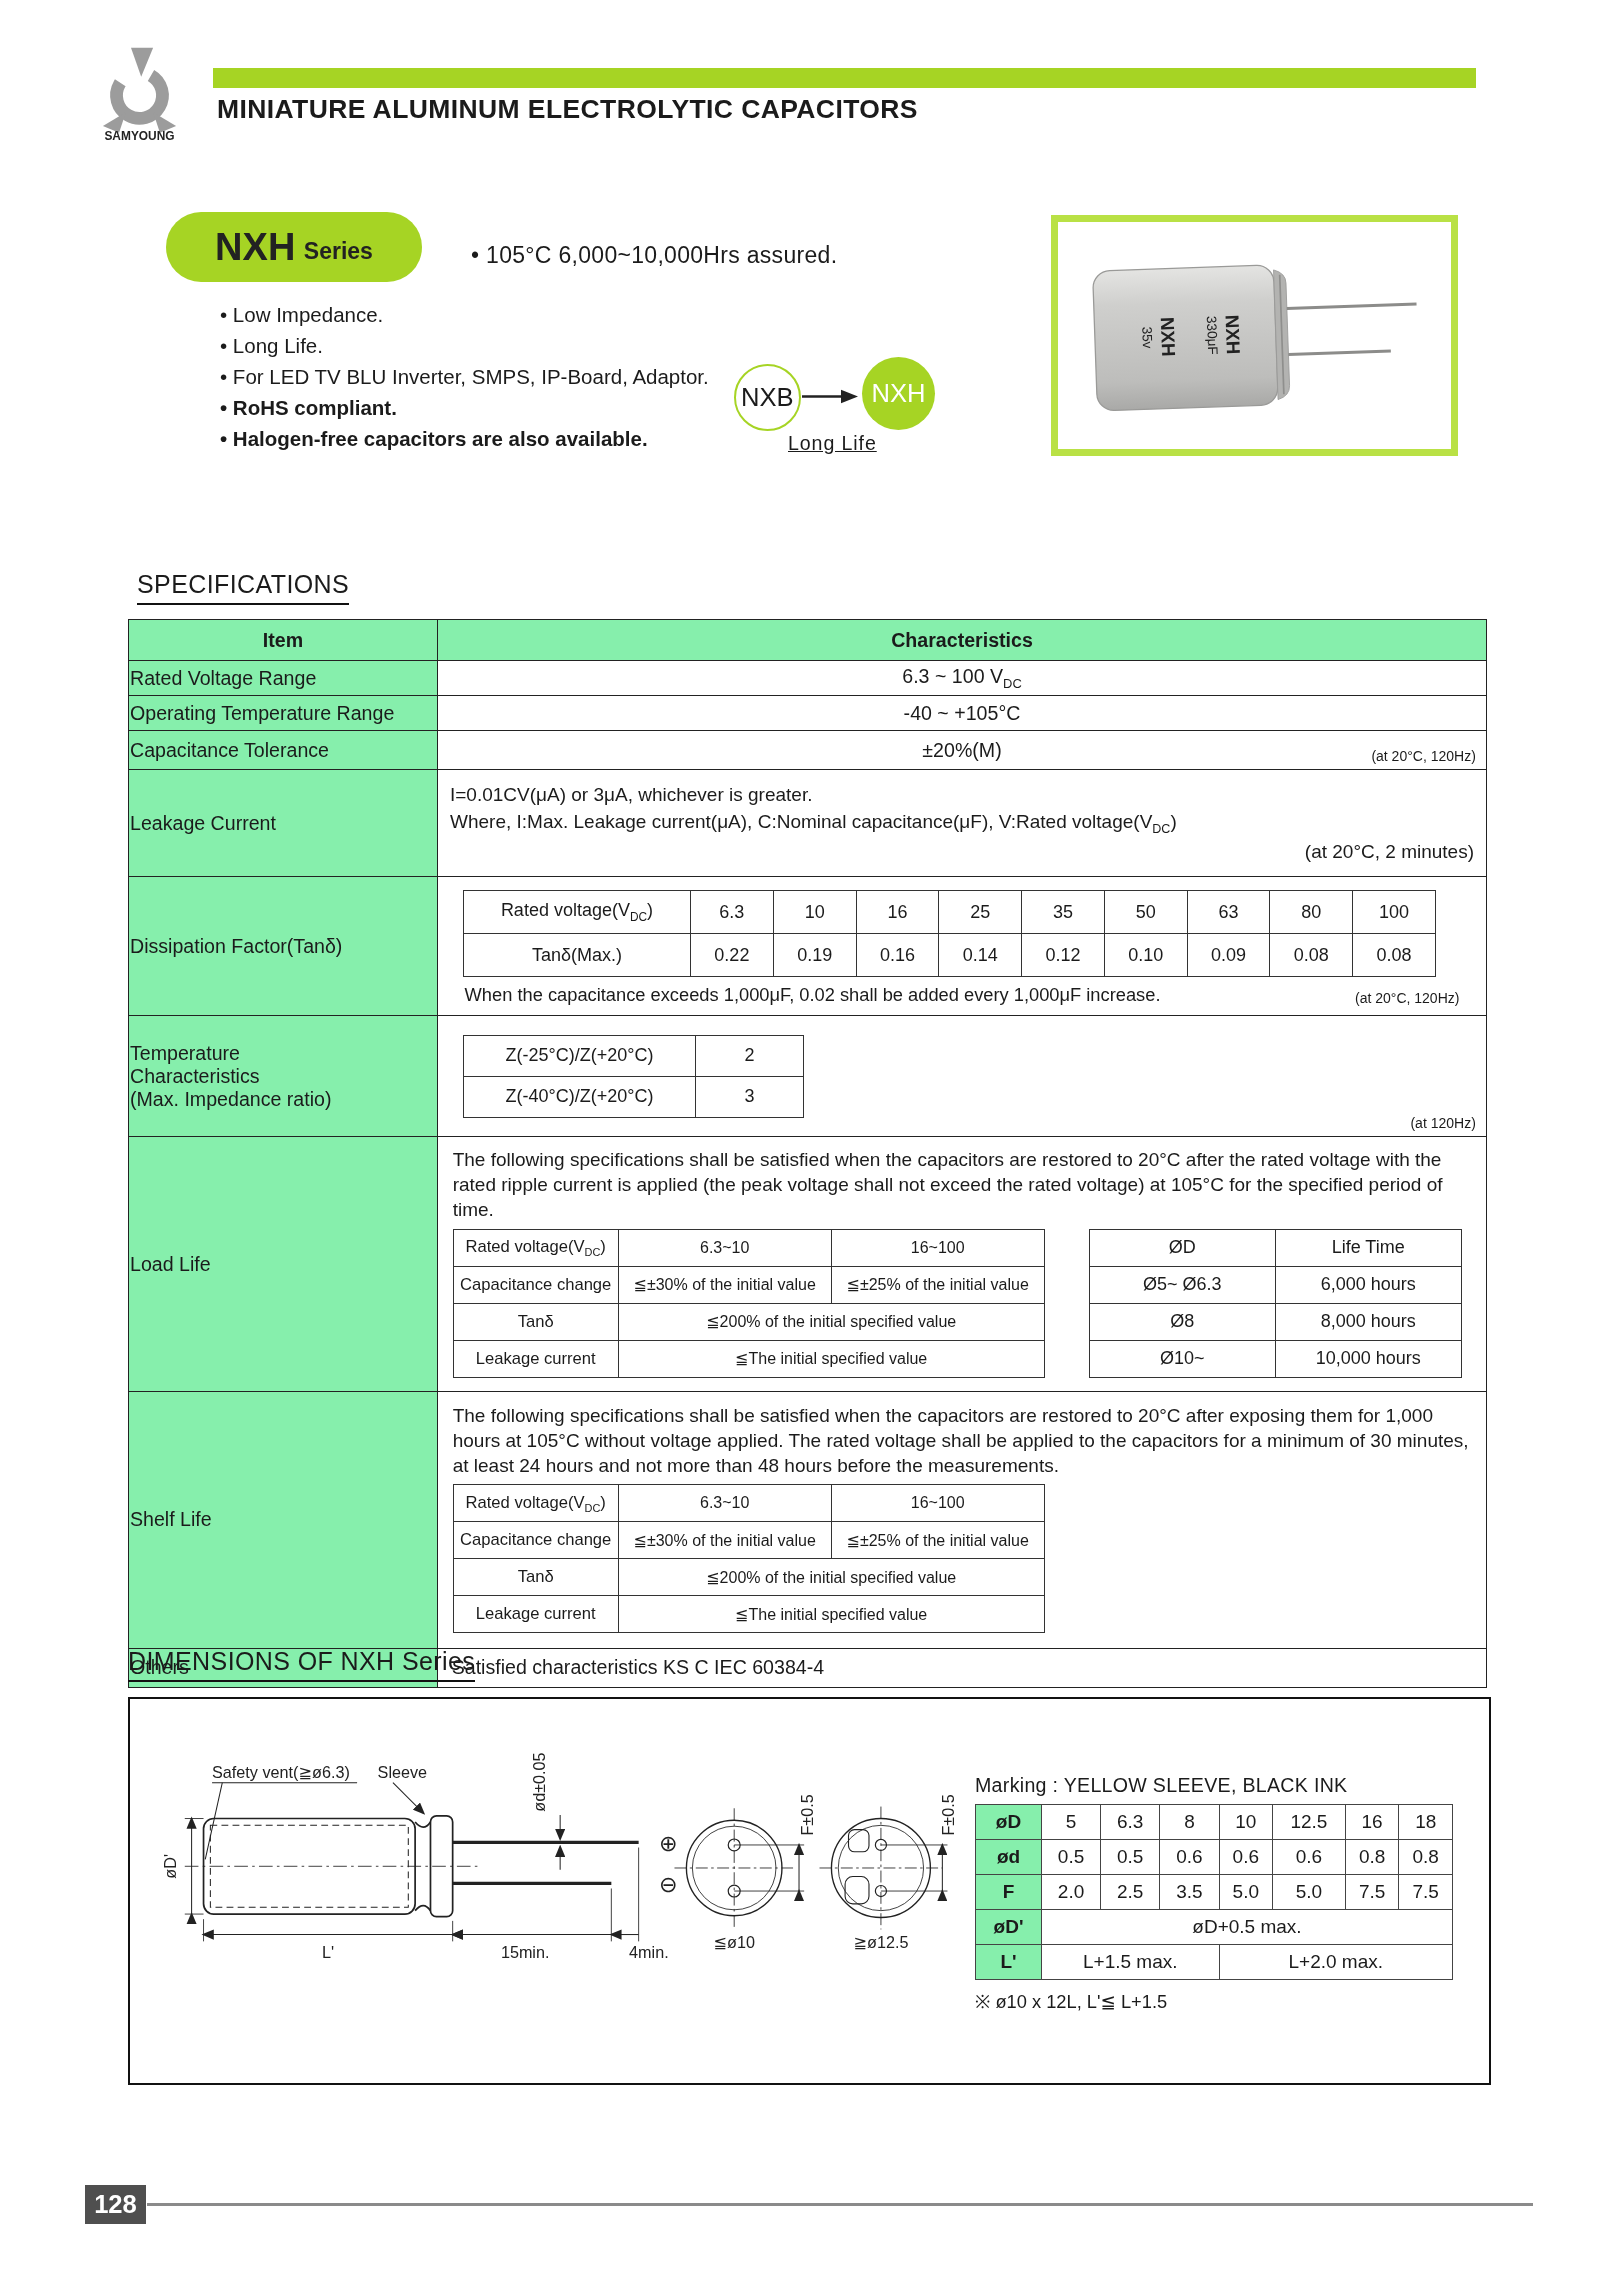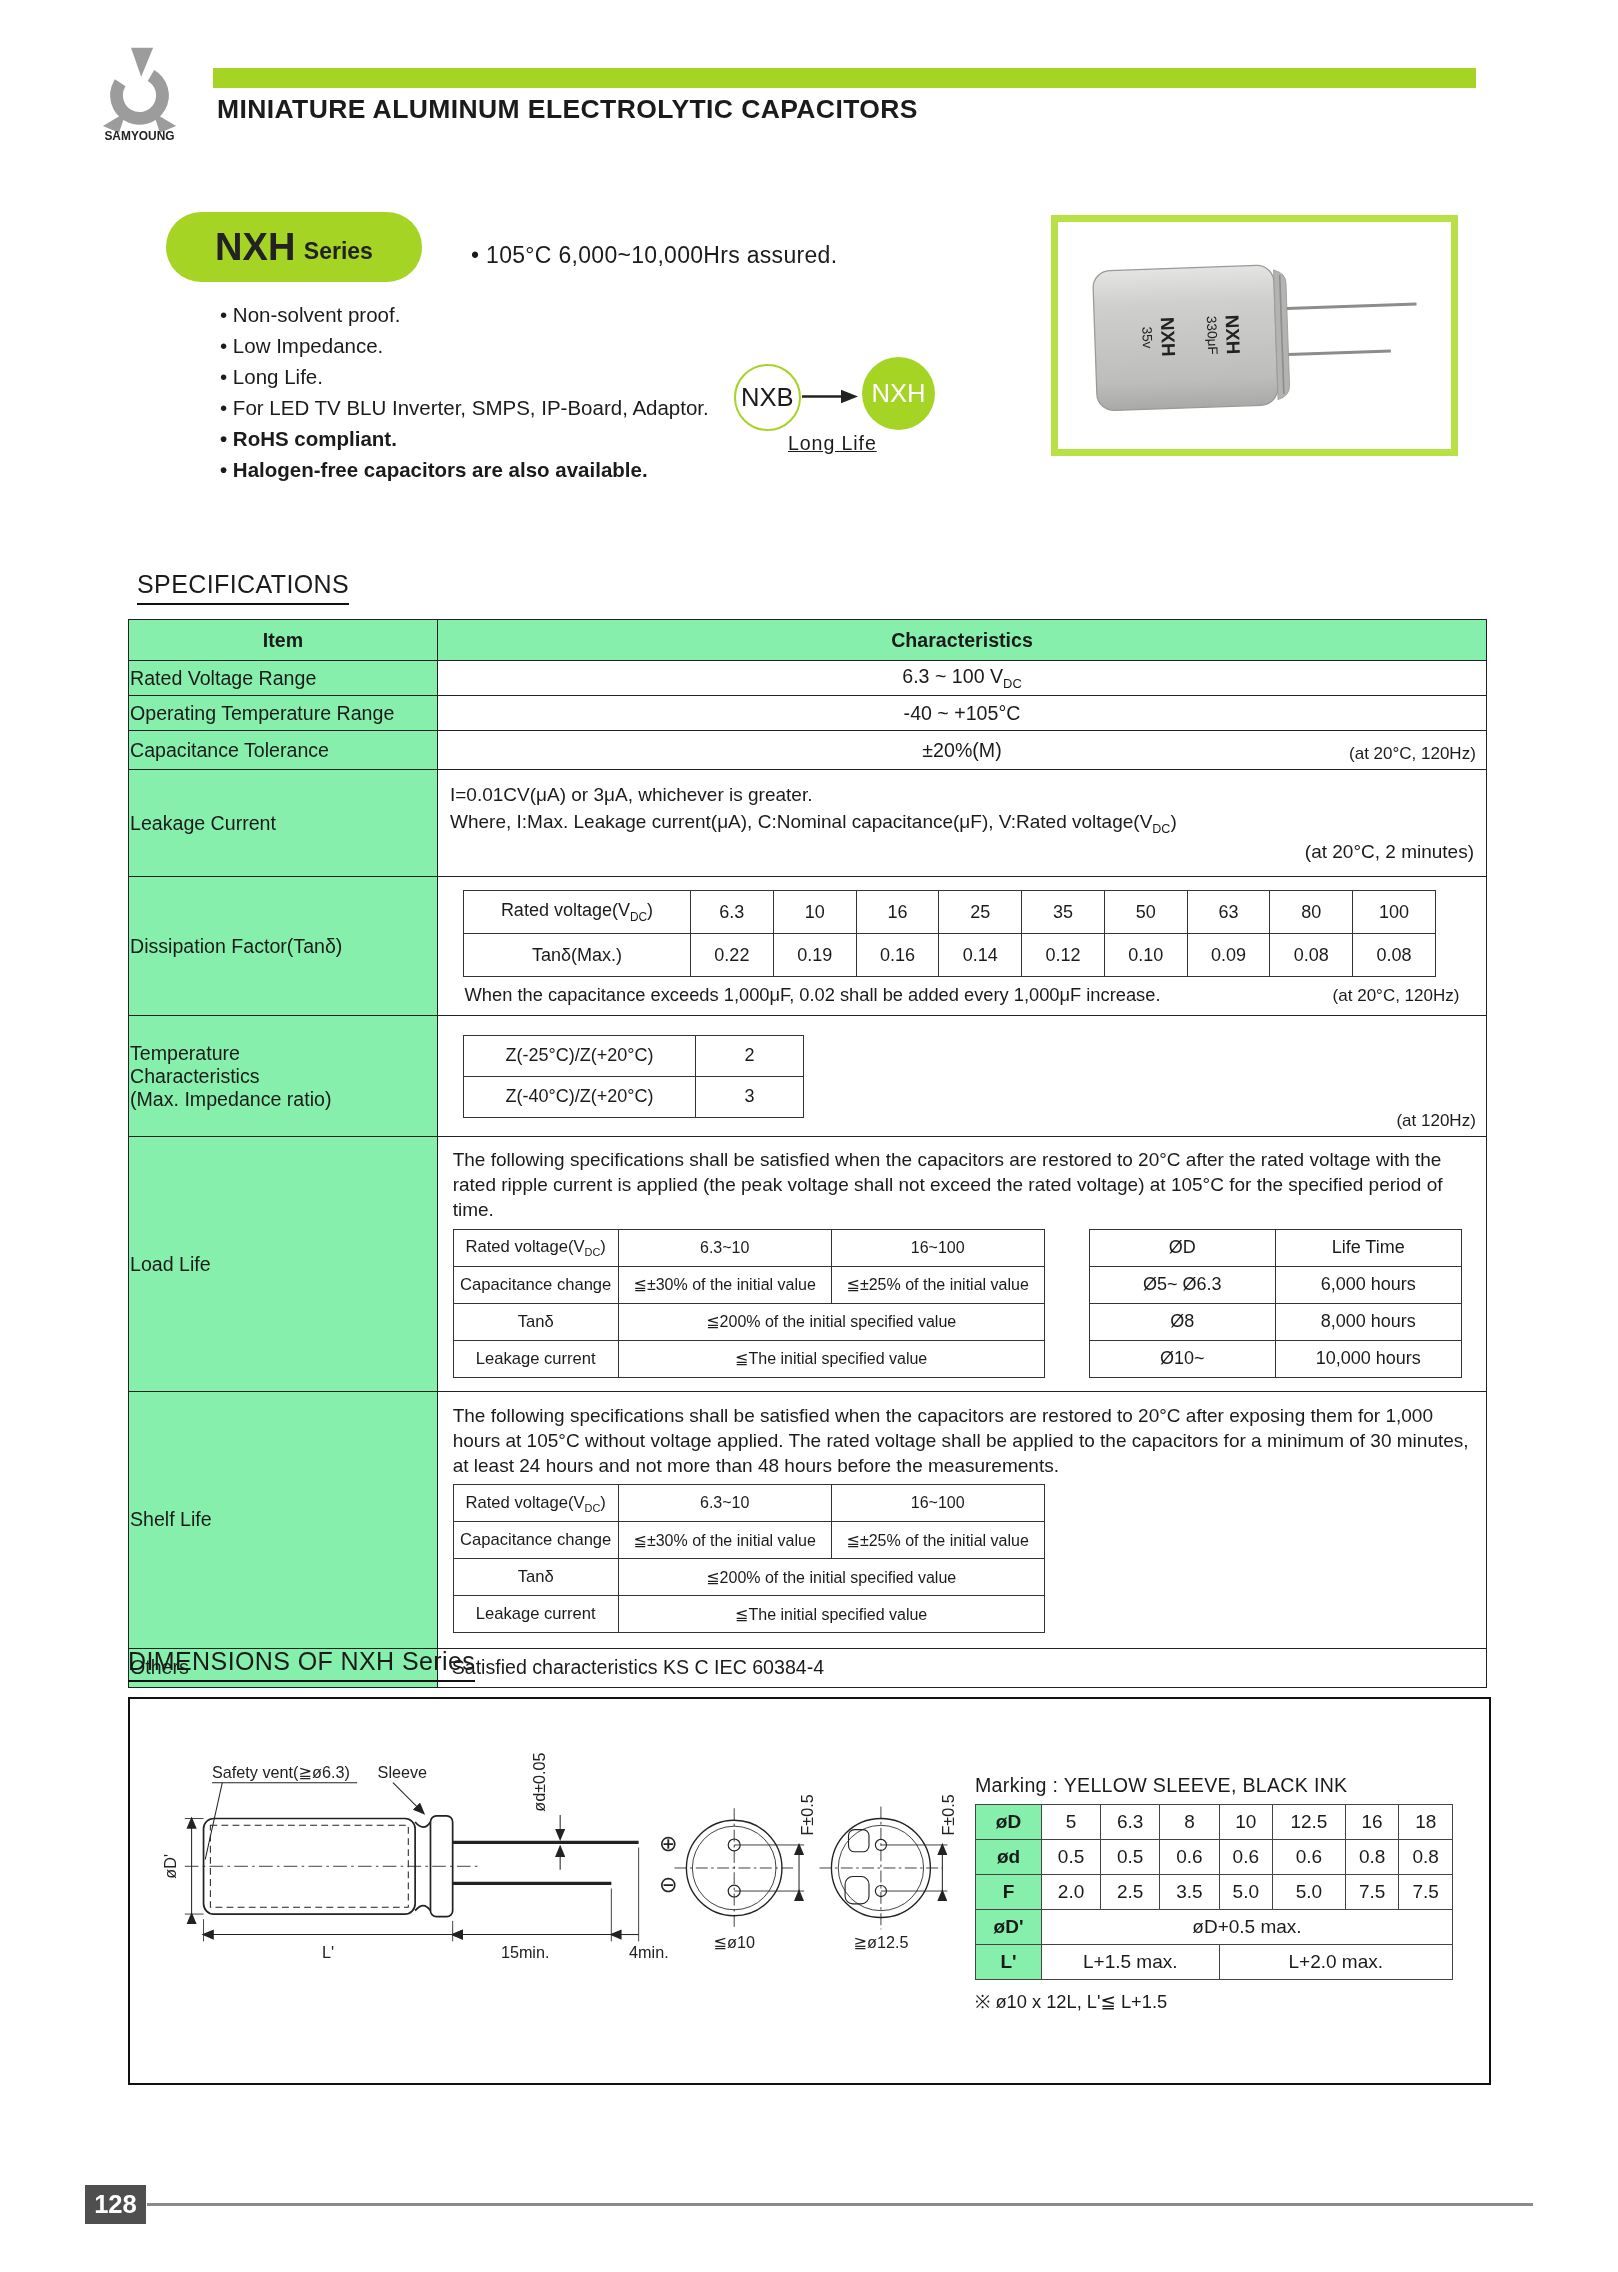--- a/index.html
+++ b/index.html
@@ -38,21 +38,21 @@
   table{border-collapse:collapse;}
   .spec{left:128px;top:619px;width:1359px;table-layout:fixed;}
   .spec>tbody>tr>td,.spec>tbody>tr>th{border:1.7px solid #222;vertical-align:middle;}
   .g{background:#86efac;}
   .c{text-align:center;}
   .item-col{width:309px;font-size:19.6px;}
   .spec th{font-size:19.6px;font-weight:bold;height:38px;}
   .val{font-size:19.6px;}
   .row-s td{height:32px;}
   .rel{position:relative;}
-  .cond{font-size:17px;}
+  .cond{font-size:14px;}
   .cond-right{position:absolute;right:10.2px;bottom:5.1px;}
   .pad{padding:8.5px 12px;margin-left:46px;}
   .line{margin:5.1px 0;font-size:19px;}
   .right{text-align:right;}
   sub.sm{font-size:66%;}
   
   .inner td{border:1.5px solid #333;text-align:center;font-size:18px;}
   .diss{width:973px;margin:12px 0 6.8px 24px;}
   .diss td{height:40px;}
   .diss td:first-child{width:224px;}
@@ -99,21 +99,20 @@
 </div>
 <div class="abs page-title">MINIATURE ALUMINUM ELECTROLYTIC CAPACITORS</div>
 
 <div class="abs pill">
   <span class="main">NXH</span>
   <span class="sub">Series</span>
 </div>
 <div class="abs assured">• 105°C  6,000~10,000Hrs  assured.</div>
 
 <div class="abs features">
-  <div>• Non-solvent proof.</div>
   <div>• Low Impedance.</div>
   <div>• Long Life.</div>
   <div>• For LED TV BLU Inverter, SMPS, IP-Board, Adaptor.</div>
   <div class="bold">• RoHS compliant.</div>
   <div class="bold">• Halogen-free capacitors are also available.</div>
 </div>
 
 <div class="abs evo">
   <div class="nxb">NXB</div>
   <svg class="evo-arrow" width="56" height="17" viewBox="0 0 66 20">

